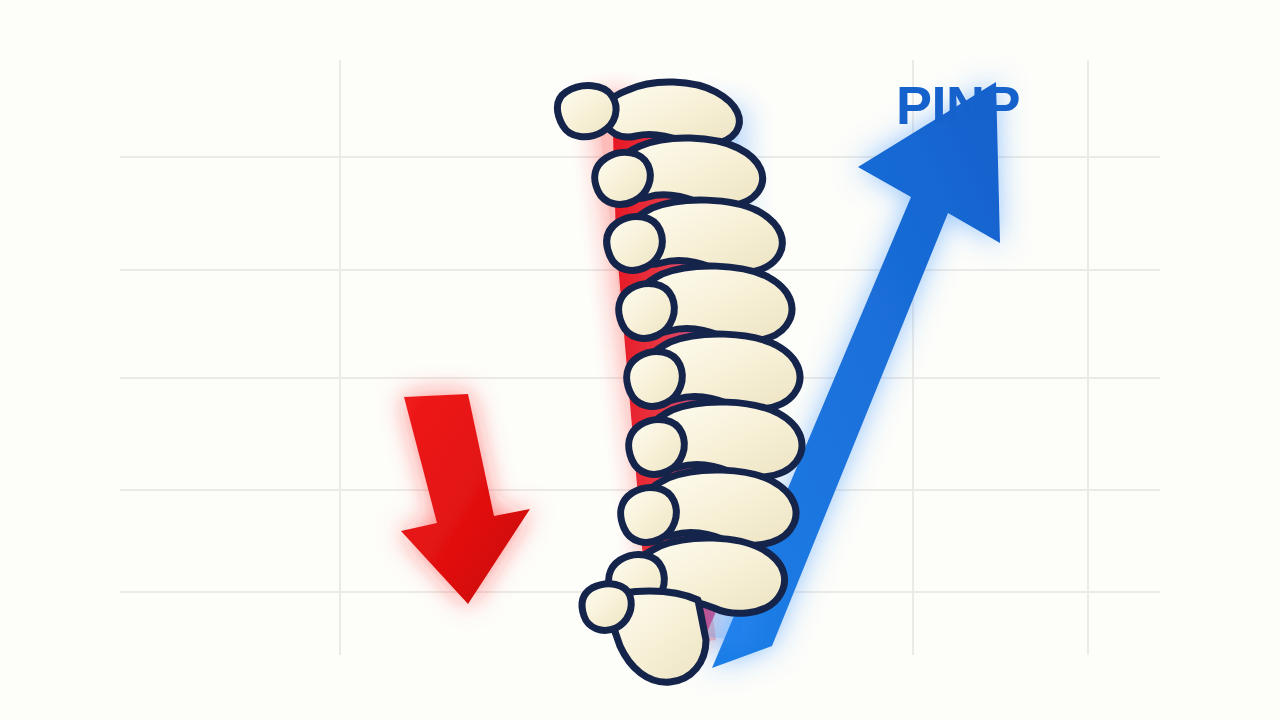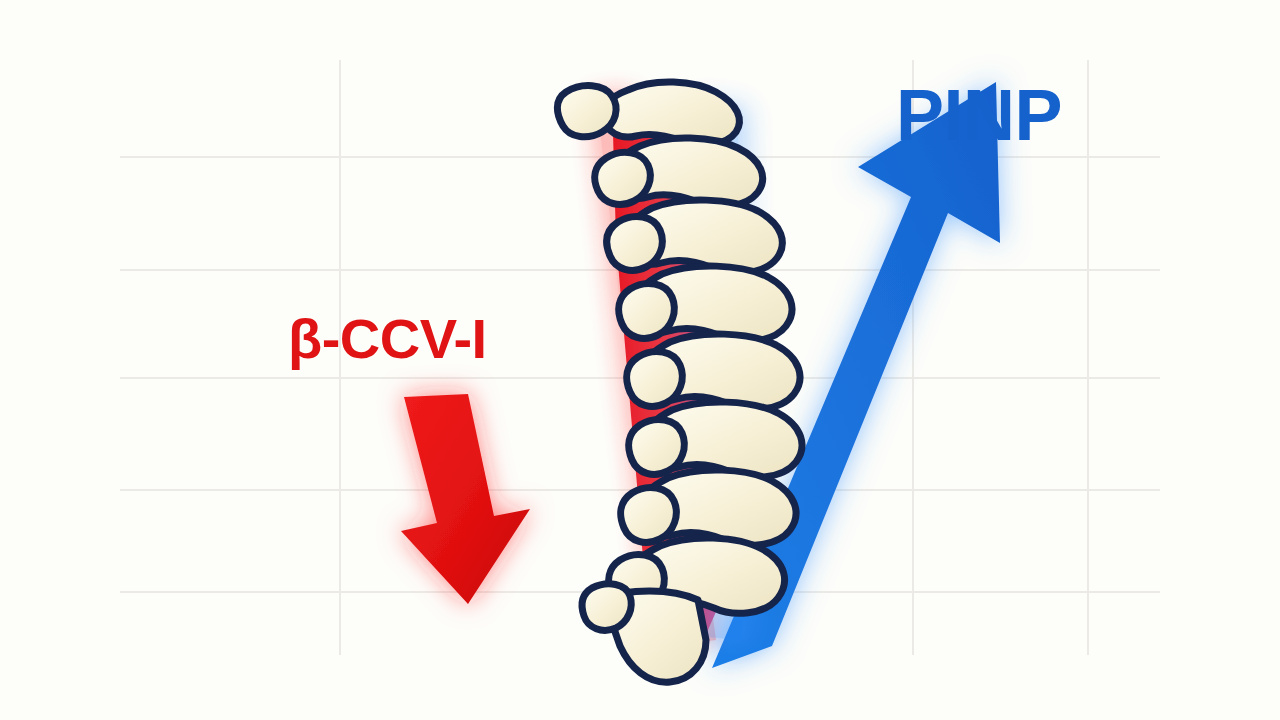--- a/index.html
+++ b/index.html
@@ -32,21 +32,21 @@
   }
   #labelBeta {
     left: 288px;
     top: 306px;
     font-size: 56px;
     color: #e01414;
   }
   #labelPinp {
     left: 896px;
     top: 74px;
-    font-size: 72px;
+    font-size: 54px;
     color: #1662cd;
   }
 </style>
 </head>
 <body>
 
 <div id="stage">
 
   <svg id="gridSvg" viewBox="0 0 1280 720">
     <rect x="0" y="0" width="1280" height="720" fill="#fdfdfa"></rect>
@@ -282,17 +282,16 @@
                  Z" fill="url(#boneGrad)"></path>
         <path d="M 592 588
                  C 608 580, 626 584, 630 596
                  C 634 608, 628 622, 616 628
                  C 602 634, 588 628, 584 616
                  C 580 604, 582 594, 592 588 Z" fill="url(#boneGrad)"></path>
       </g>
     </g>
   </svg>
 
-  <div class="label" id="labelBeta">β-CCV-I</div>
 
   <div class="label" id="labelPinp">PINP</div>
 
 </div>
 
 </body></html>

